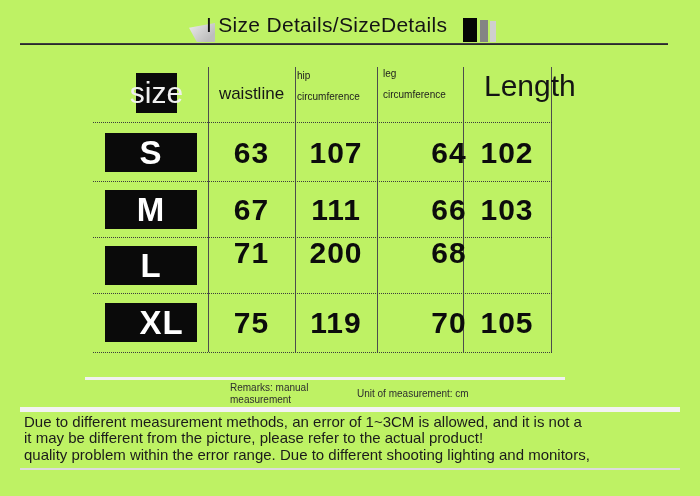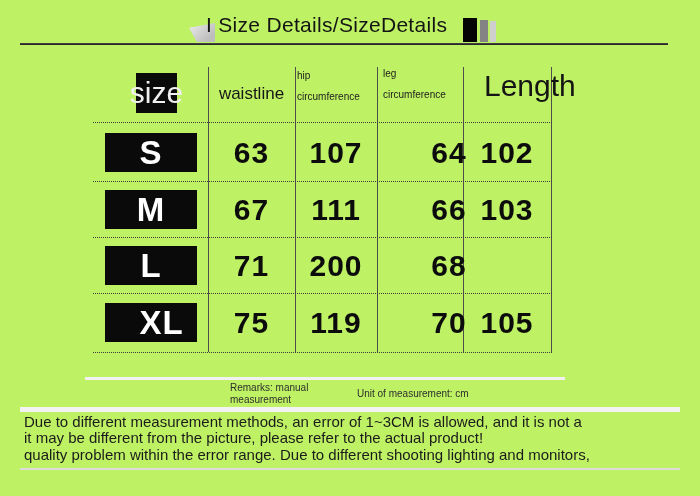--- a/index.html
+++ b/index.html
@@ -58,21 +58,21 @@
     background:#0a0a0a; color:#ffffff; font-weight:bold; font-size:33px;
     display:flex; align-items:center; justify-content:center; letter-spacing:1px;
   }
   .rb0{ top:133px; } .rb1{ top:190px; } .rb2{ top:246px; } .rb3{ top:303px;padding-left:21px; }
   .num{
     position:absolute; height:45px; display:flex; align-items:center; justify-content:center;
     font-weight:bold; font-size:30px; color:#0c0c0c; letter-spacing:1px;
   }
   .c1{ left:208px; width:87px; } .c2{ left:295px; width:82px; }
   .c3{ left:377px; width:86px;margin-left:29px; } .c4{ left:463px; width:88px; }
-  .r0{ top:130px; } .r1{ top:187px; } .r2{ top:243px; } .r3{ top:300px; }
+  .r0{ top:130px; } .r1{ top:187px; } .r2{ top:230px; } .r3{ top:300px; }
   
   .texture-band{ position:absolute; background:#f1f1f1; }
   .tb1{ left:85px; top:377px; width:480px; height:3px; }
   .tb2{ left:20px; top:407px; width:660px; height:5px; background:#f3f3f3; }
   .remarks{
     position:absolute; left:230px; top:382px; width:88px;
     font-size:10px; line-height:11.5px; color:#2e2e2e;
   }
   .unit{
     position:absolute; left:357px; top:388px;

